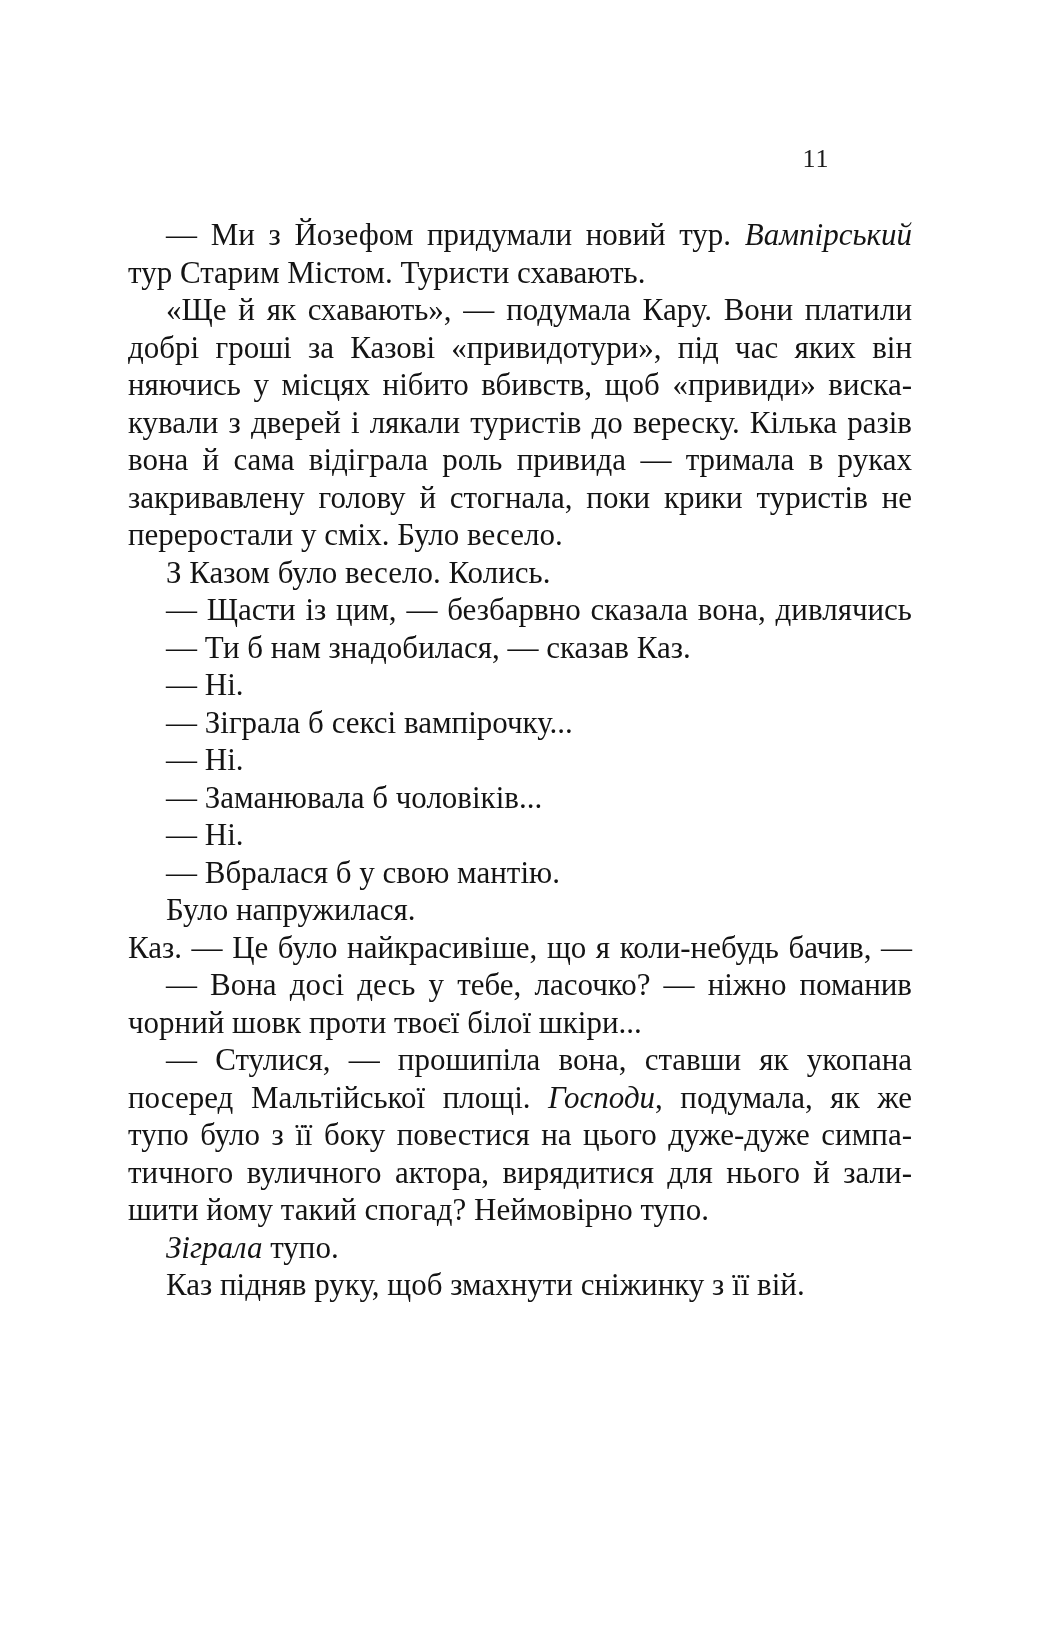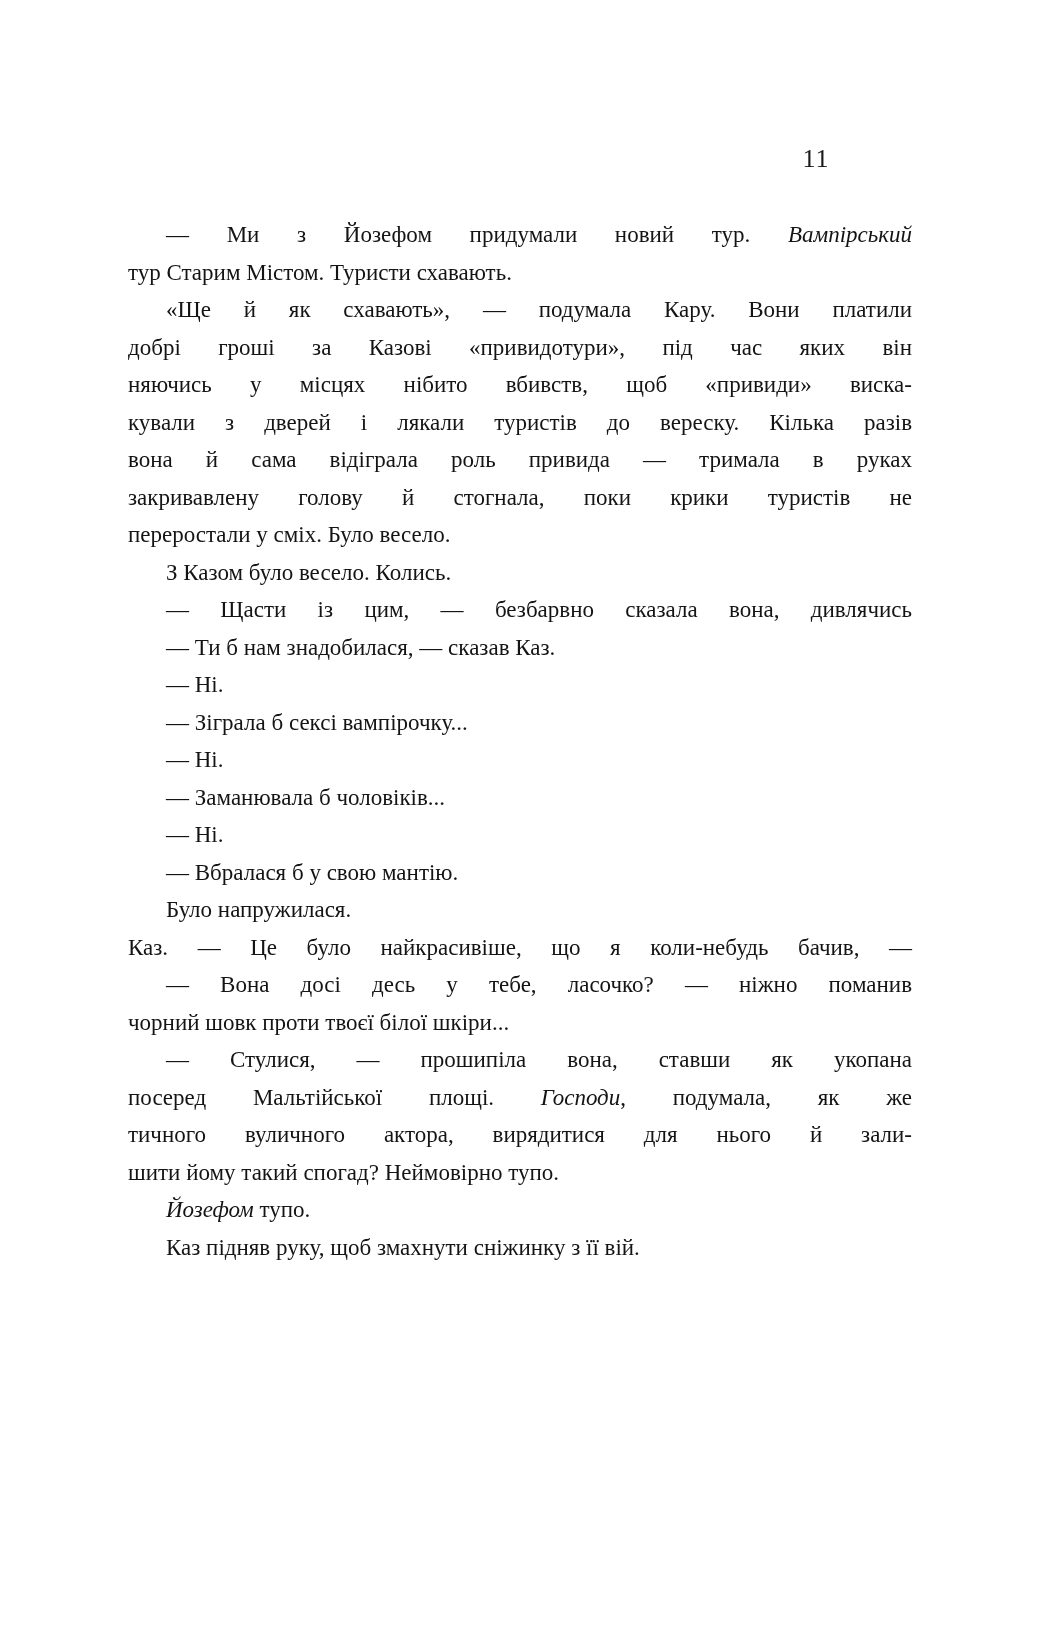--- a/index.html
+++ b/index.html
@@ -22,21 +22,21 @@
     text-align: center;
     font-size: 26px;
     letter-spacing: 1px;
     color: #1a1a1a;
   }
   .text-block {
     position: absolute;
     top: 208px;
     left: 128px;
     width: 784px;
-    font-size: 23px;
+    font-size: 31px;
     line-height: 37.5px;
   }
   .para { margin: 0; }
   .line { text-align: left; white-space: normal; }
   .line.just {
     text-align: justify;
     text-align-last: justify;
     -moz-text-align-last: justify;
   }
   .line.first { text-indent: 38px; }
@@ -92,23 +92,24 @@
         <div class="line first"><span>Було напружилася.</span></div>
       </div>
       <div class="para">
         <div class="line just"><span>Каз. — Це було найкрасивіше, що я коли-небудь бачив, —</span></div>
         <div class="line just first"><span>— Вона досі десь у тебе, ласочко? — ніжно поманив</span></div>
         <div class="line"><span>чорний шовк проти твоєї білої шкіри...</span></div>
       </div>
       <div class="para">
         <div class="line just first"><span>— Стулися, — прошипіла вона, ставши як укопана</span></div>
         <div class="line just"><span>посеред Мальтійської площі. </span><em>Господи</em><span>, подумала, як же</span></div>
+        <div class="line just"><span>тупо було з її боку повестися на цього дуже-дуже симпа-</span></div>
         <div class="line just"><span>тичного вуличного актора, вирядитися для нього й зали-</span></div>
         <div class="line"><span>шити йому такий спогад? Неймовірно тупо.</span></div>
       </div>
       <div class="para">
-        <div class="line first"><em>Йозефом</em><span> тупо.</span></div>
+        <div class="line first"><em>Зіграла</em><span> тупо.</span></div>
       </div>
       <div class="para">
         <div class="line first"><span>Каз підняв руку, щоб змахнути сніжинку з її вій.</span></div>
       </div>
     </div>
 </div>
 
 </body></html>

